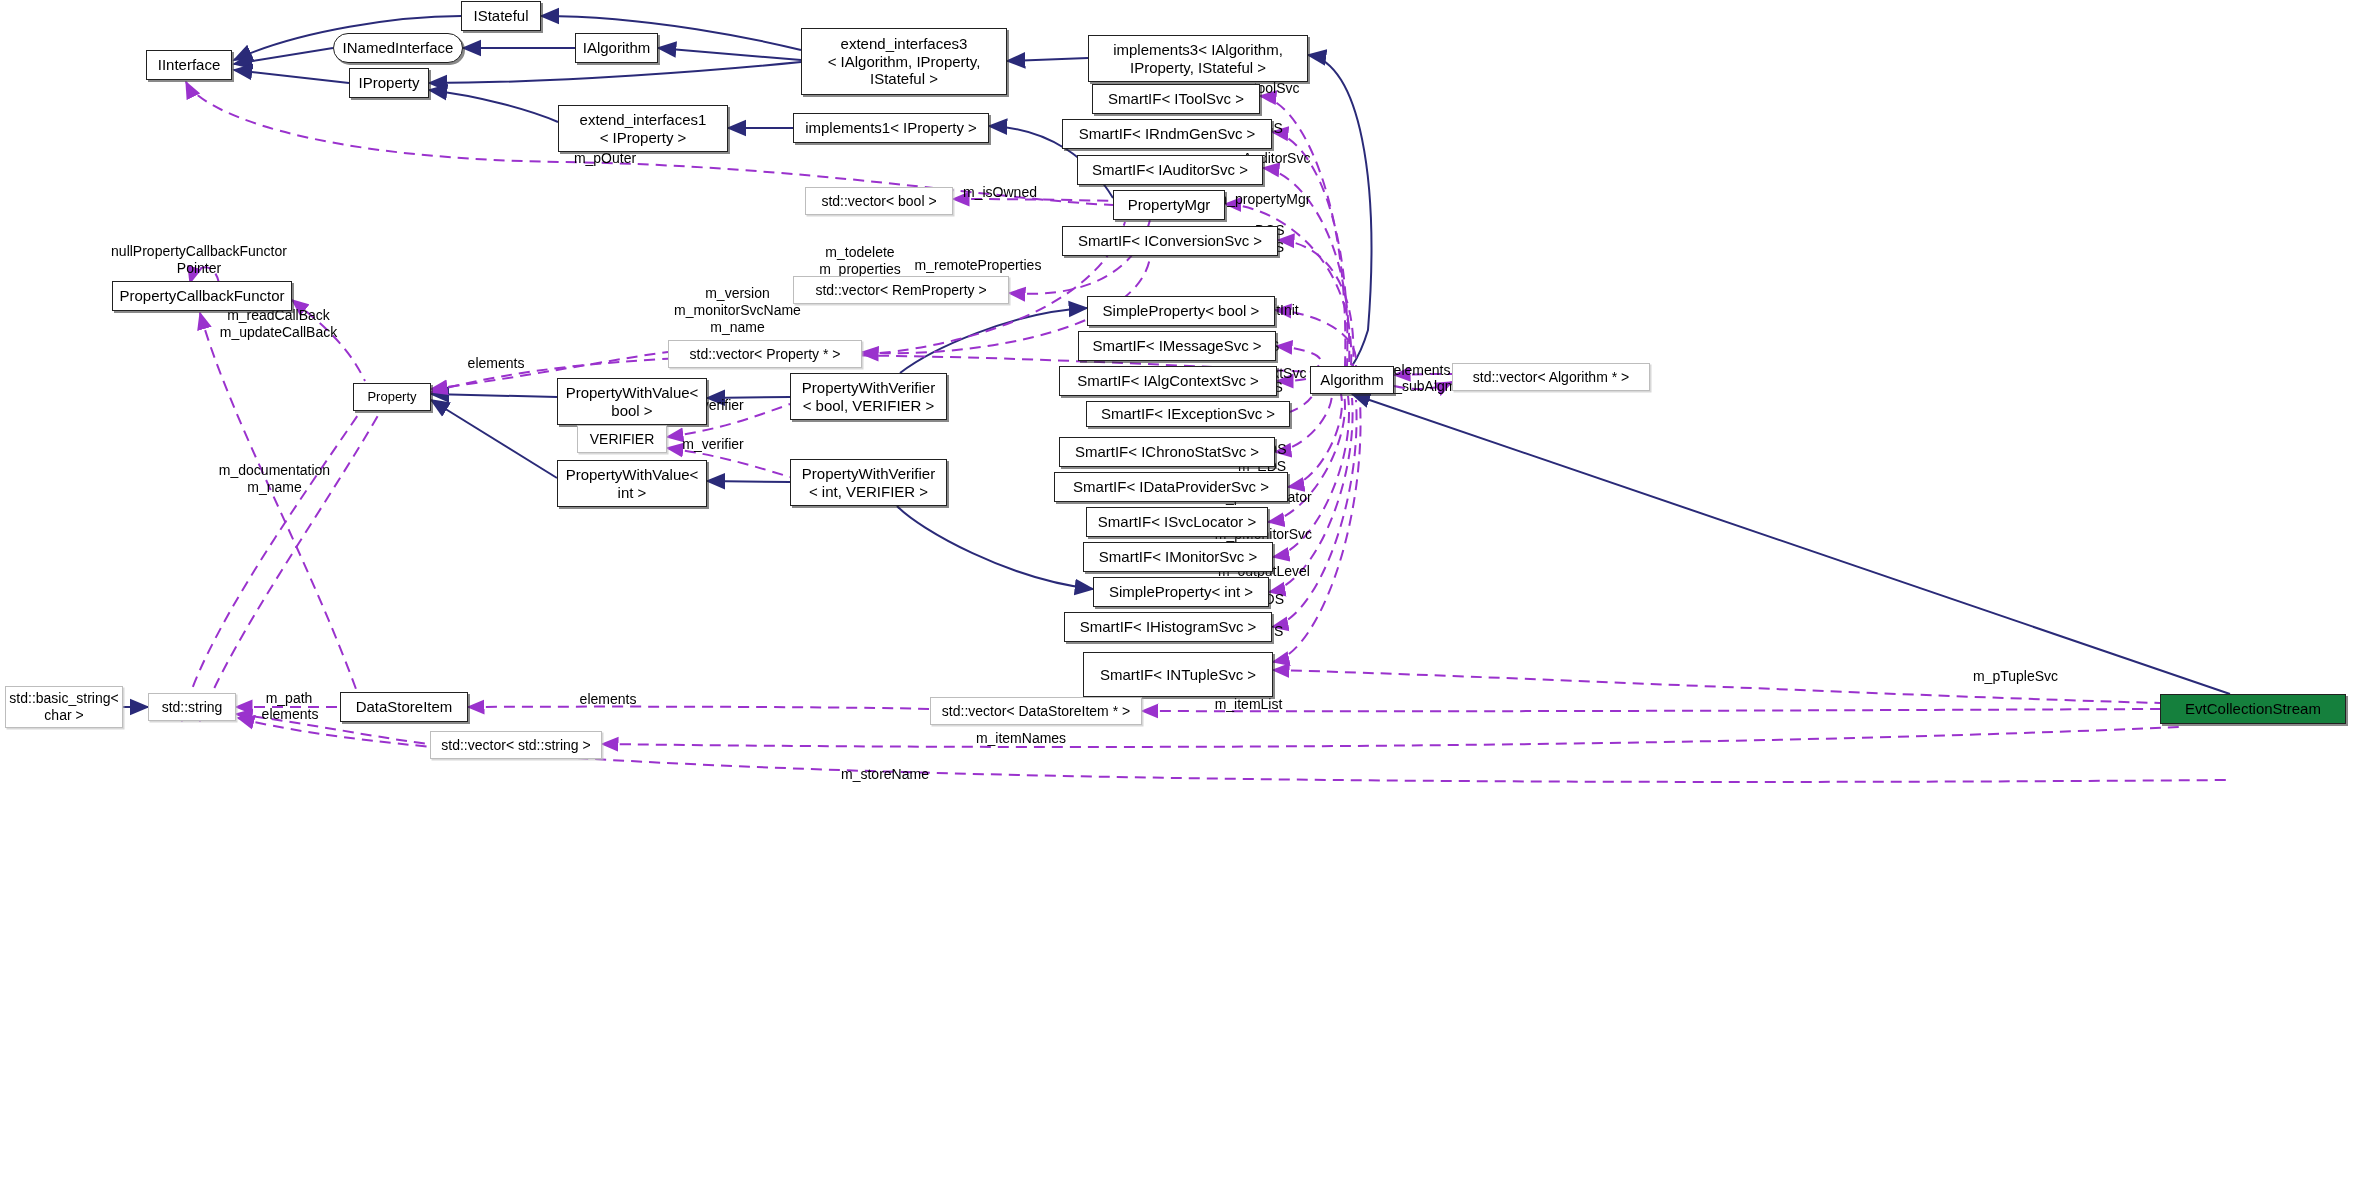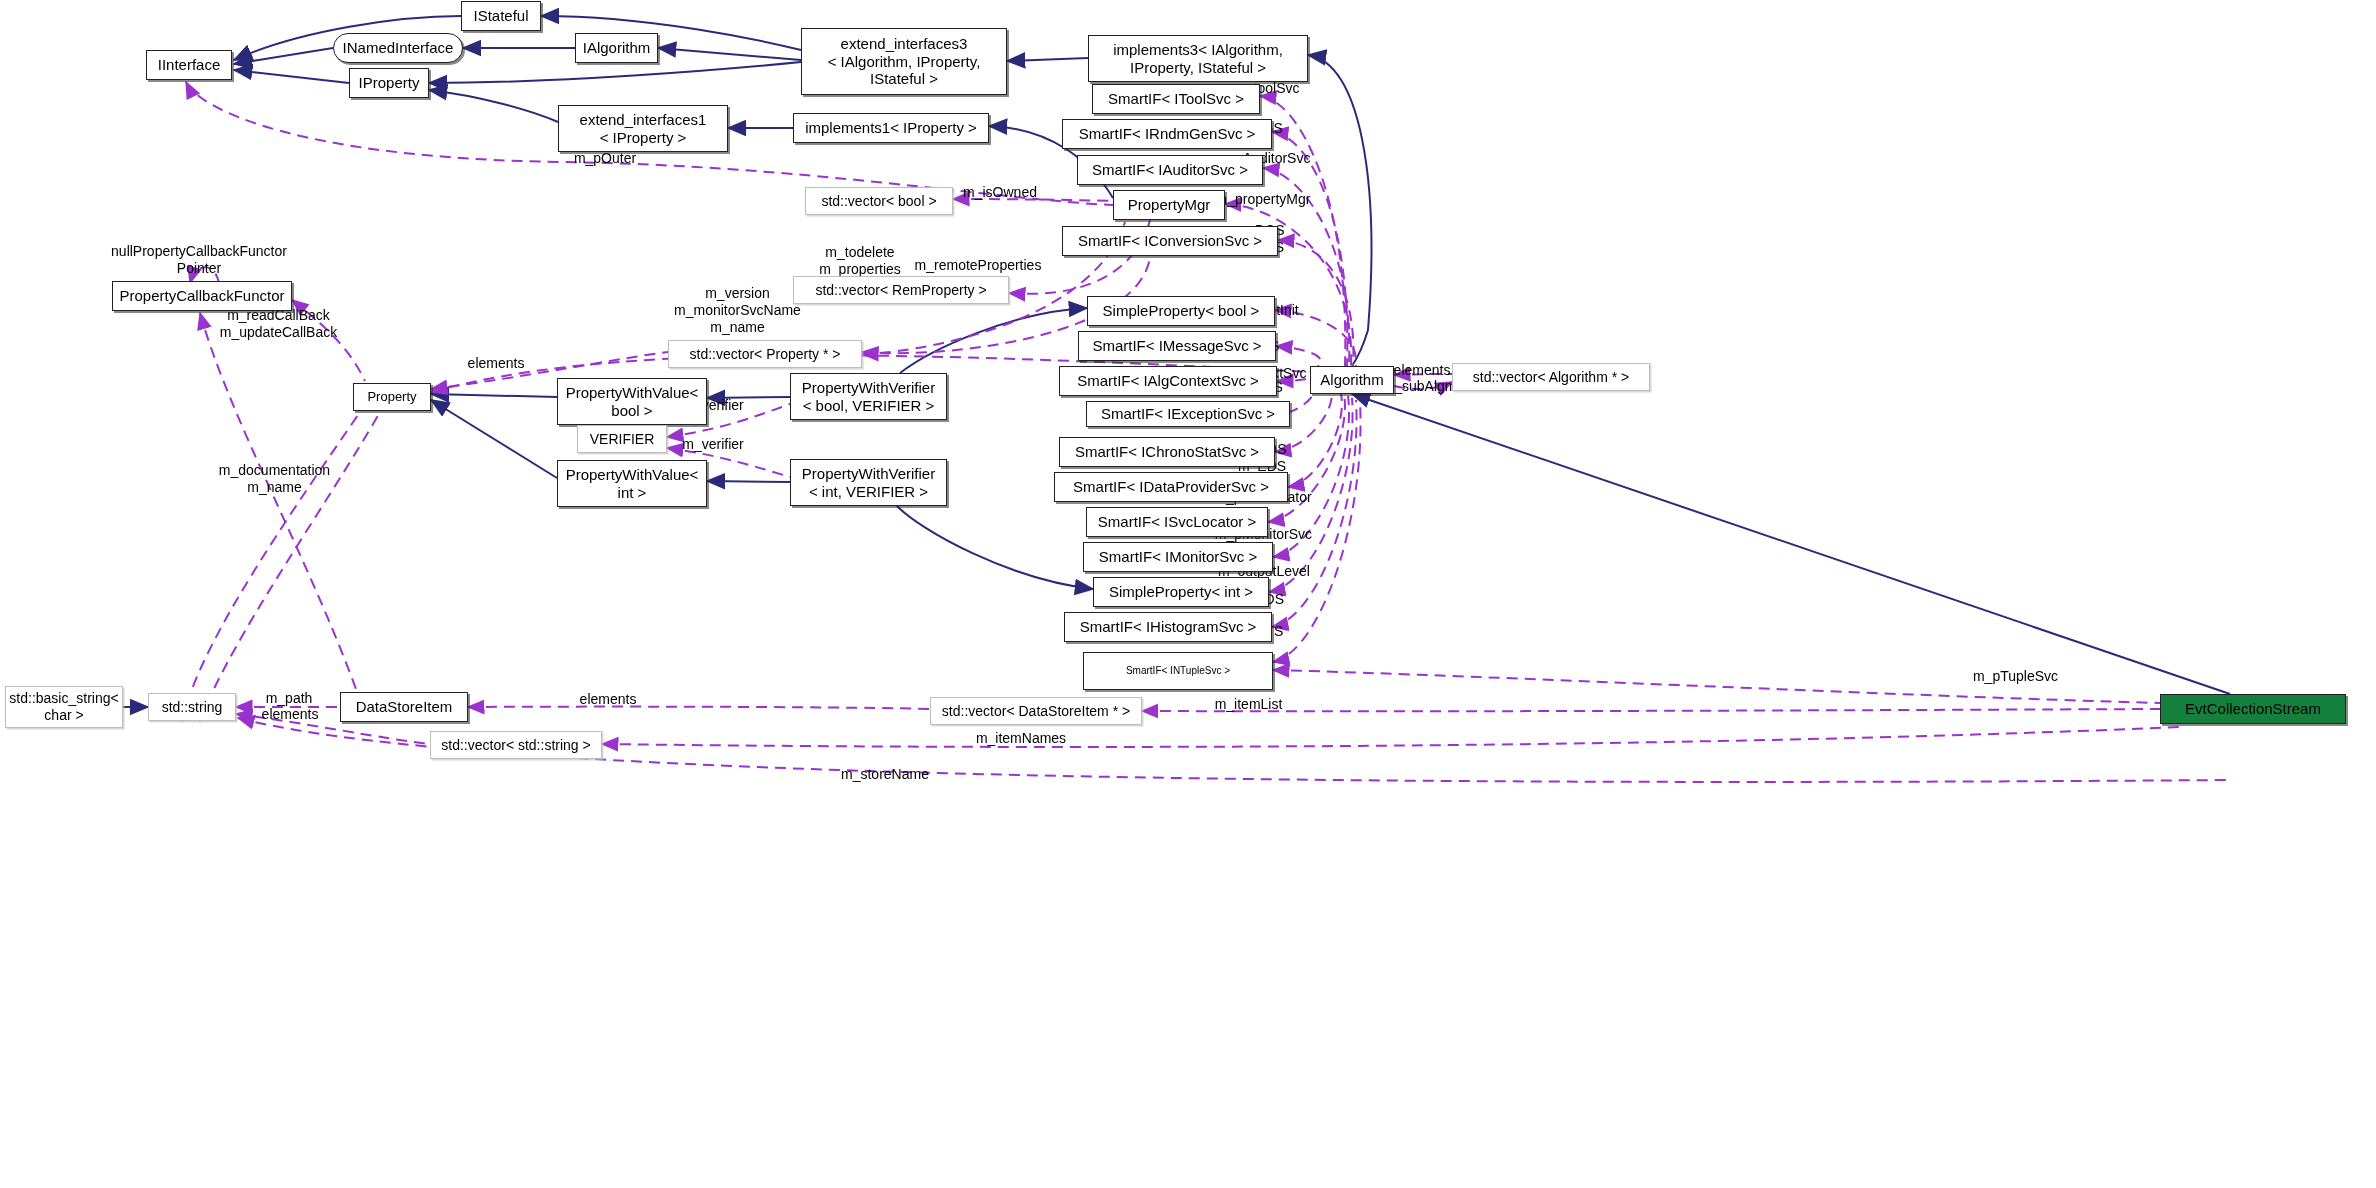--- a/index.html
+++ b/index.html
@@ -213,21 +213,21 @@
   <div class="node cls" style="left:1059px;top:437px;width:216px;height:30px;font-size:15px;">SmartIF&lt; IChronoStatSvc &gt;</div>
   <div class="node cls" style="left:557px;top:460px;width:150px;height:47px;font-size:15px;">PropertyWithValue&lt;
 int &gt;</div>
   <div class="node cls" style="left:790px;top:459px;width:157px;height:47px;font-size:15px;">PropertyWithVerifier
 &lt; int, VERIFIER &gt;</div>
   <div class="node cls" style="left:1054px;top:472px;width:234px;height:30px;font-size:15px;">SmartIF&lt; IDataProviderSvc &gt;</div>
   <div class="node cls" style="left:1086px;top:507px;width:182px;height:30px;font-size:15px;text-align:right;">SmartIF&lt; ISvcLocator &gt;</div>
   <div class="node cls" style="left:1083px;top:542px;width:190px;height:30px;font-size:15px;">SmartIF&lt; IMonitorSvc &gt;</div>
   <div class="node cls" style="left:1093px;top:577px;width:176px;height:30px;font-size:15px;">SimpleProperty&lt; int &gt;</div>
   <div class="node cls" style="left:1064px;top:612px;width:208px;height:30px;font-size:15px;">SmartIF&lt; IHistogramSvc &gt;</div>
-  <div class="node cls" style="left:1083px;top:652px;width:190px;height:38px;font-size:10px;">SmartIF&lt; INTupleSvc &gt;</div>
+  <div class="node cls" style="left:1083px;top:652px;width:190px;height:45px;font-size:15px;">SmartIF&lt; INTupleSvc &gt;</div>
   <div class="node cls" style="left:112px;top:281px;width:180px;height:30px;font-size:15px;">PropertyCallbackFunctor</div>
   <div class="node ext" style="left:5px;top:686px;width:118px;height:42px;font-size:14px;">std::basic_string&lt;
 char &gt;</div>
   <div class="node ext" style="left:148px;top:693px;width:88px;height:28px;font-size:14px;">std::string</div>
   <div class="node cls" style="left:340px;top:692px;width:128px;height:30px;font-size:15px;">DataStoreItem</div>
   <div class="node ext" style="left:930px;top:697px;width:212px;height:28px;font-size:14px;">std::vector&lt; DataStoreItem * &gt;</div>
   <div class="node ext" style="left:430px;top:731px;width:172px;height:28px;font-size:14px;">std::vector&lt; std::string &gt;</div>
   <div class="node focus" style="left:2160px;top:694px;width:186px;height:30px;font-size:15px;">EvtCollectionStream</div>
 
   <div class="edge-label" style="left:545px;top:150px;width:120px;font-size:14px;">m_pOuter</div>

